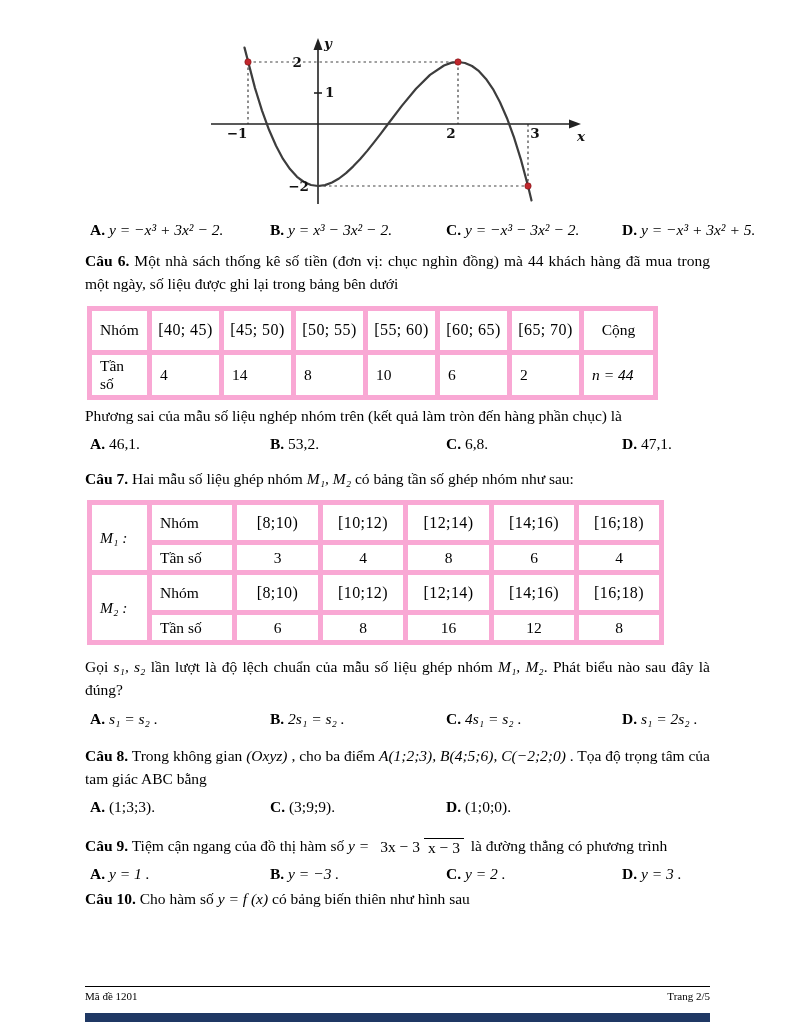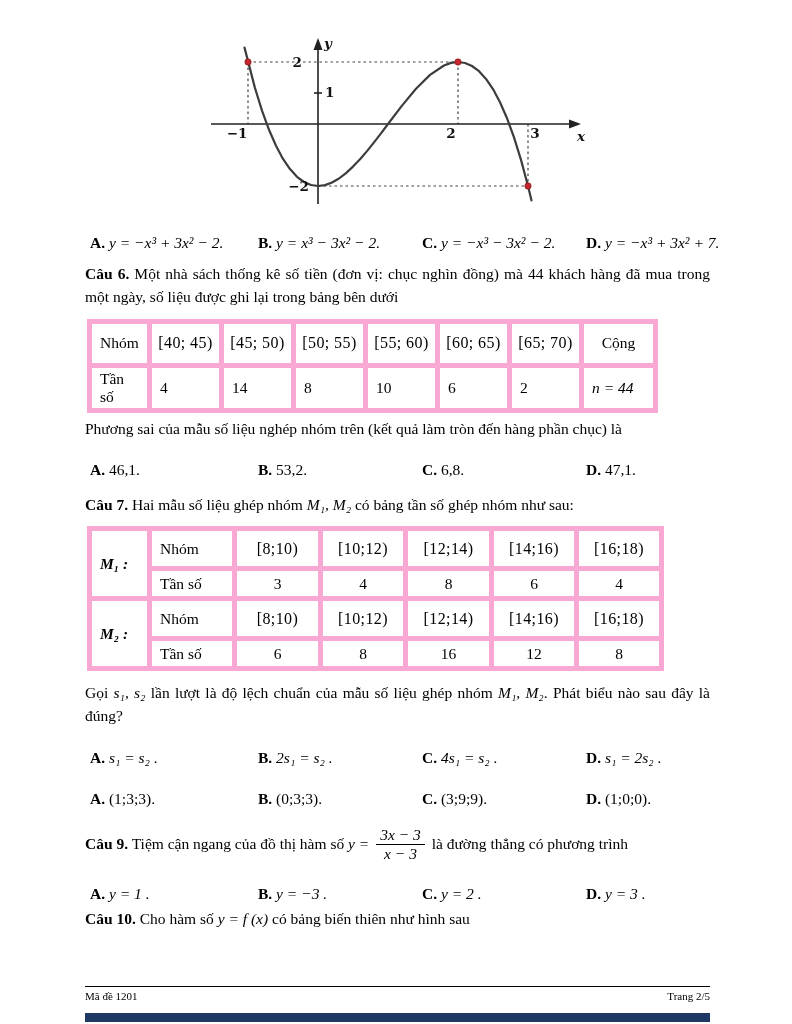--- a/index.html
+++ b/index.html
@@ -28,39 +28,39 @@
   b.qlabel { font-weight: bold; }
   .q5-ans { margin-top: 16px; }
   .q6-p { margin-top: 8px; }
   .q6-q { margin-top: 4px; }
   .q7-p { margin-top: 12px; }
   .q7-q { margin-top: 10px; }
   .q8-p { margin-top: 14px; }
   .q9-p { margin-top: 16px; }
   .q10-p { }
 
-  .ansrow { display: grid; grid-template-columns: 168px 164px 164px auto; margin-top: 18px; margin-bottom: 2px; padding-left: 5px; }
+  .ansrow { display: grid; grid-template-columns: 168px 164px 164px auto; margin-top: 5px; margin-bottom: 2px; padding-left: 5px; gap: 12px; }
   .ansrow .ans { white-space: nowrap; line-height: 23px; }
 
   
   .tbl { border-collapse: collapse; table-layout: fixed; font-size: 15.5px; margin: 10px 0 4px 2px; }
   .tbl td { border: 5px solid #f9a8d4; padding: 2px 8px; vertical-align: middle; }
   .tbl td.iv { text-align: center; font-size: 16px; letter-spacing: 0.4px; padding: 2px 2px; }
   .t1 { width: 566px; }
   .t1 tr.hrow td { height: 44px; }
   .t1 tr.frow td { height: 33px; }
   .t1 td.cong { text-align: center; }
   .t2 { width: 572px; }
   .t2 tr.grow td { height: 40px; }
   .t2 tr.frow td { height: 30px; }
   .t2 td.num { text-align: center; }
-  .t2 td.mcell { font-style: italic; font-weight: bold; }
-
-  
-  .frac { display: inline-flex; flex-direction: column; text-align: center; vertical-align: middle; line-height: 1.2; padding: 0 3px; font-style: italic; }
+  .t2 td.mcell { font-style: italic; }
+
+  
+  .frac { display: inline-flex; flex-direction: row; text-align: center; vertical-align: middle; line-height: 1.2; padding: 0 3px; }
   .frac .den { border-top: 1.3px solid #000; padding: 0 4px; }
   .frac .num { padding: 0 4px; }
 
   
   .footer { position: absolute; left: 85px; right: 82px; bottom: 22px; border-top: 1px solid #000;
             display: flex; justify-content: space-between; padding-top: 3px; font-size: 11px; }
   .accent-bar { position: absolute; left: 85px; right: 82px; bottom: 2px; height: 9px; background: #1f3864; }
 </style>
 </head>
 <body>
@@ -97,21 +97,21 @@
         <text x="248" y="104" text-anchor="middle">2</text>
         <text x="332" y="104" text-anchor="middle">3</text>
         <text x="106" y="157" text-anchor="end">−2</text>
       </svg>
     </div>
 
     <div class="ansrow q5-ans">
       <span class="ans"><b class="qlabel">A.</b> <span class="math">y = −x³ + 3x² − 2.</span></span>
       <span class="ans"><b class="qlabel">B.</b> <span class="math">y = x³ − 3x² − 2.</span></span>
       <span class="ans"><b class="qlabel">C.</b> <span class="math">y = −x³ − 3x² − 2.</span></span>
-      <span class="ans"><b class="qlabel">D.</b> <span class="math">y = −x³ + 3x² + 7.</span></span>
+      <span class="ans"><b class="qlabel">D.</b> <span class="math">y = −x³ + 3x² + 5.</span></span>
     </div>
 
     <p class="para q6-p"><b class="qlabel">Câu 6.</b> <span>Một nhà sách thống kê số tiền (đơn vị: chục nghìn đồng) mà 44 khách hàng đã mua trong một ngày, số liệu được ghi lại trong bảng bên dưới</span></p>
 
     <table class="tbl t1">
       <colgroup>
         <col style="width:60px">
           <col style="width:72px">
           <col style="width:72px">
           <col style="width:72px">
@@ -205,24 +205,24 @@
 
     <p class="para q7-q"><span>Gọi</span> <span class="math">s₁, s₂</span> <span>lần lượt là độ lệch chuẩn của mẫu số liệu ghép nhóm</span> <span class="math">M₁, M₂</span><span>. Phát biểu nào sau đây là đúng?</span></p>
 
     <div class="ansrow">
       <span class="ans"><b class="qlabel">A.</b> <span class="math">s₁ = s₂ .</span></span>
       <span class="ans"><b class="qlabel">B.</b> <span class="math">2s₁ = s₂ .</span></span>
       <span class="ans"><b class="qlabel">C.</b> <span class="math">4s₁ = s₂ .</span></span>
       <span class="ans"><b class="qlabel">D.</b> <span class="math">s₁ = 2s₂ .</span></span>
     </div>
 
+    <p class="para q8-p"><b class="qlabel">Câu 8.</b> <span>Trong không gian</span> <span class="math">(Oxyz)</span> <span>, cho ba điểm</span> <span class="math">A(1;2;3), B(4;5;6), C(−2;2;0)</span> <span>. Tọa độ trọng tâm của tam giác ABC  bằng</span></p>
 
     <div class="ansrow">
       <span class="ans"><b class="qlabel">A.</b> <span>(1;3;3).</span></span>
-      <span class="ans"><b class="qlabel">B.</b> <span>(0;3;3).</span></span>
       <span class="ans"><b class="qlabel">C.</b> <span>(3;9;9).</span></span>
       <span class="ans"><b class="qlabel">D.</b> <span>(1;0;0).</span></span>
     </div>
 
     <p class="para q9-p"><b class="qlabel">Câu 9.</b> <span>Tiệm cận ngang của đồ thị hàm số</span> <span class="math">y =</span> <span class="frac">
           <span class="num">3x − 3</span>
           <span class="den">x − 3</span>
         </span> <span>là đường thẳng có phương trình</span></p>
 
     <div class="ansrow">

